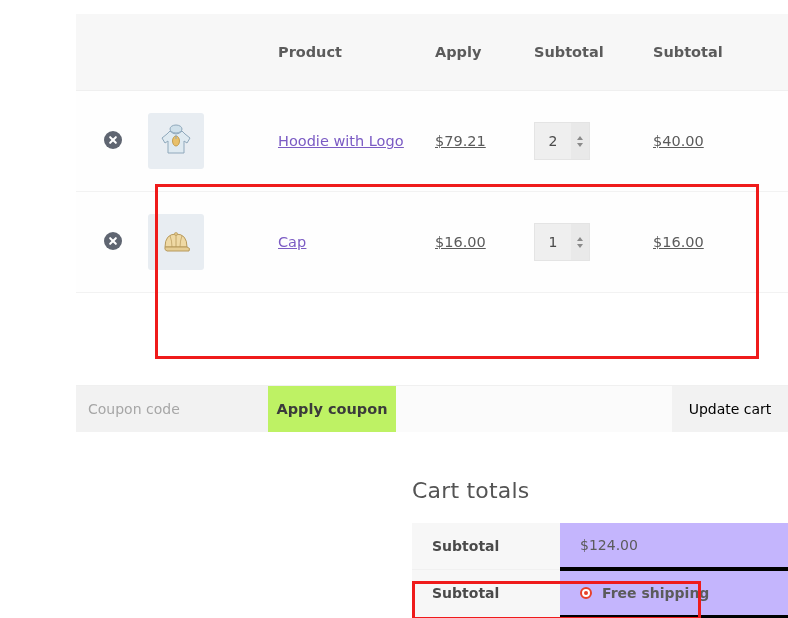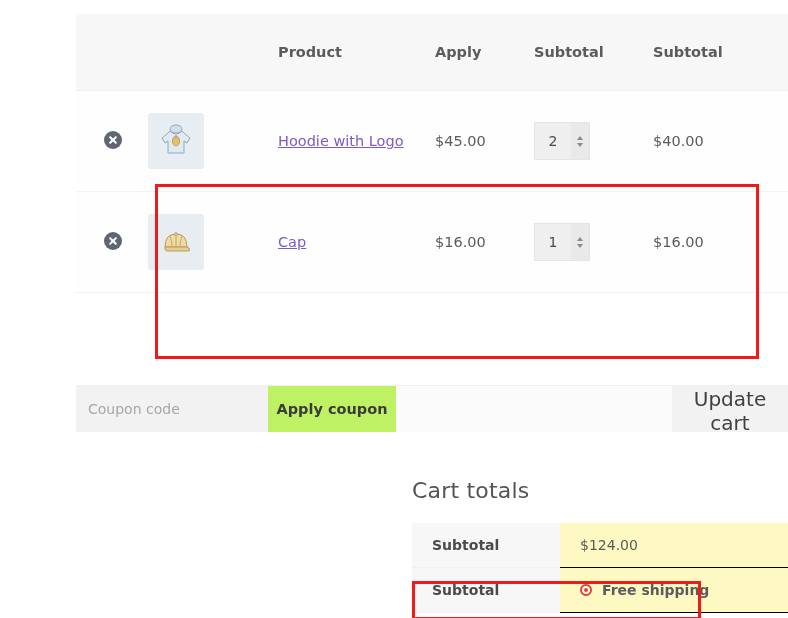--- a/index.html
+++ b/index.html
@@ -58,21 +58,21 @@
   th.h-sub   { padding-left: 0 !important; }
 
   table.cart tbody td {
     height: 100px;
     vertical-align: middle;
     font-size: 14.5px;
     color: #5b5b5b;
     padding: 0;
     border-bottom: 1px solid #f2f2f2;
   }
-  tbody tr.row-odd  td { background: #fefefe; }
+  tbody tr.row-odd  td { background: #fefefe; text-decoration: underline; }
   tbody tr.row-even td { background: #fafafa; }
 
   .remove-cell { text-align: left; padding-left: 28px !important; }
   .remove-btn {
     display: inline-block;
     width: 18px;
     height: 18px;
     border-radius: 50%;
     background: #5f6571;
     position: relative;
@@ -182,22 +182,22 @@
     font-weight: 700;
     color: #3b3b3b;
     cursor: pointer;
   }
   .coupon-gap { flex: 1; background: #fbfbfb; }
   .update-btn {
     width: 116px;
     background: #f2f2f2;
     border: none;
     font-family: inherit;
-    font-size: 20px;
-    color: #404040;
+    font-size: 14px;
+    color: #000000;
     cursor: default;
   }
 
   
   .totals {
     position: absolute;
     left: 412px;
     top: 478px;
     width: 376px;
   }
@@ -222,24 +222,24 @@
     color: #4a4a4a;
     background: #f7f7f7;
     padding: 0 0 0 20px;
     height: 44px;
     border-bottom: 1px solid #f0f0f0;
     vertical-align: middle;
   }
   table.totals-table td {
     font-size: 14px;
     color: #5b5b5b;
-    background: #fef9c3;
+    background: #c4b5fd;
     padding: 0 0 0 20px;
     height: 44px;
-    border-bottom: 1px solid #000000;
+    border-bottom: 4px solid #000000;
     vertical-align: middle;
   }
   .ship-opt {
     display: inline-flex;
     align-items: center;
     font-weight: bold;
   }
   .radio {
     width: 12px;
     height: 12px;
@@ -309,21 +309,21 @@
                 <path d="M14 10 Q20 16 26 10" fill="#cfe0ea" stroke="#8fa8bb" stroke-width="1"></path>
                 <ellipse cx="20" cy="8" rx="6" ry="4" fill="#cfe0ea" stroke="#8fa8bb" stroke-width="1"></ellipse>
                 <ellipse cx="20" cy="20" rx="3.5" ry="5" fill="#e8c06a" stroke="#b98f3c" stroke-width="0.8"></ellipse>
                 <line x1="20" y1="14" x2="20" y2="18" stroke="#8fa8bb" stroke-width="1"></line>
               </svg>
             </span>
           </td>
           <td class="name-cell">
             <a class="prod-link" href="#">Hoodie with Logo</a>
           </td>
-          <td class="price-cell">$45.00</td>
+          <td class="price-cell">$79.21</td>
           <td class="qty-cell">
             <span class="qty-box">
               <span class="qty-val">2</span>
               <span class="qty-spin">
                 <span class="up"></span>
                   <span class="down"></span>
               </span>
             </span>
           </td>
           <td class="subtotal-cell">$40.00</td>

